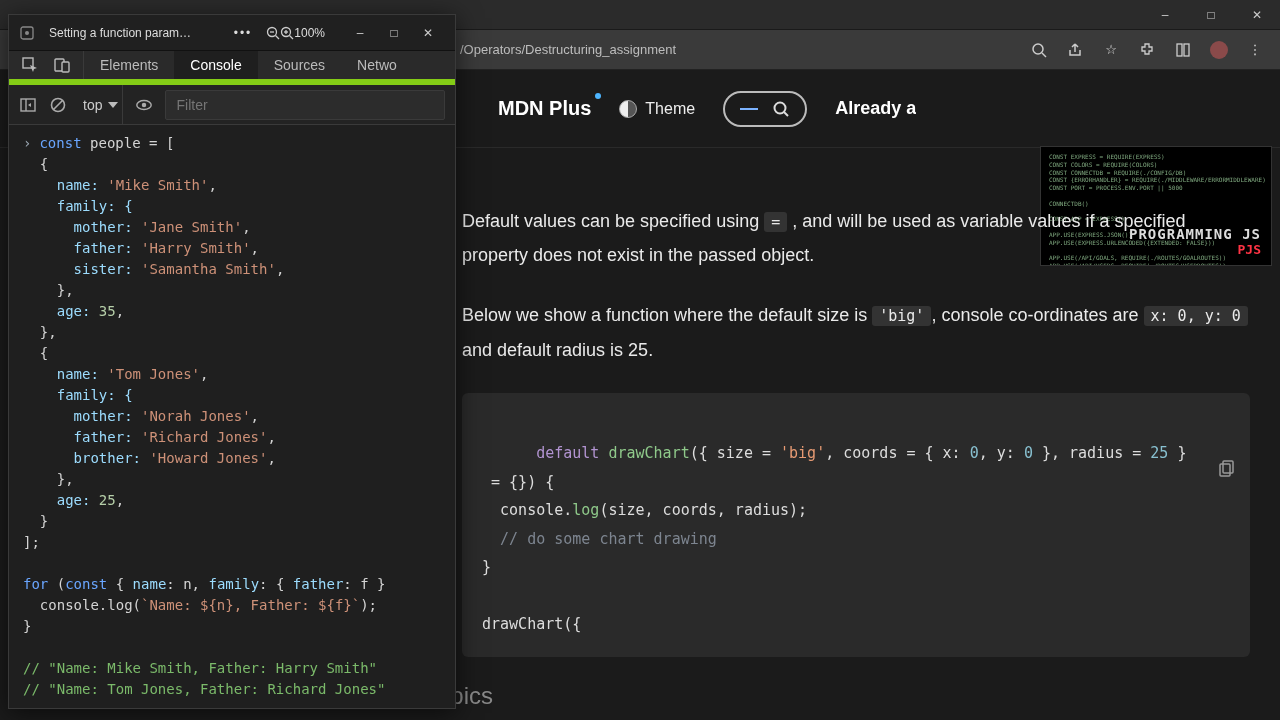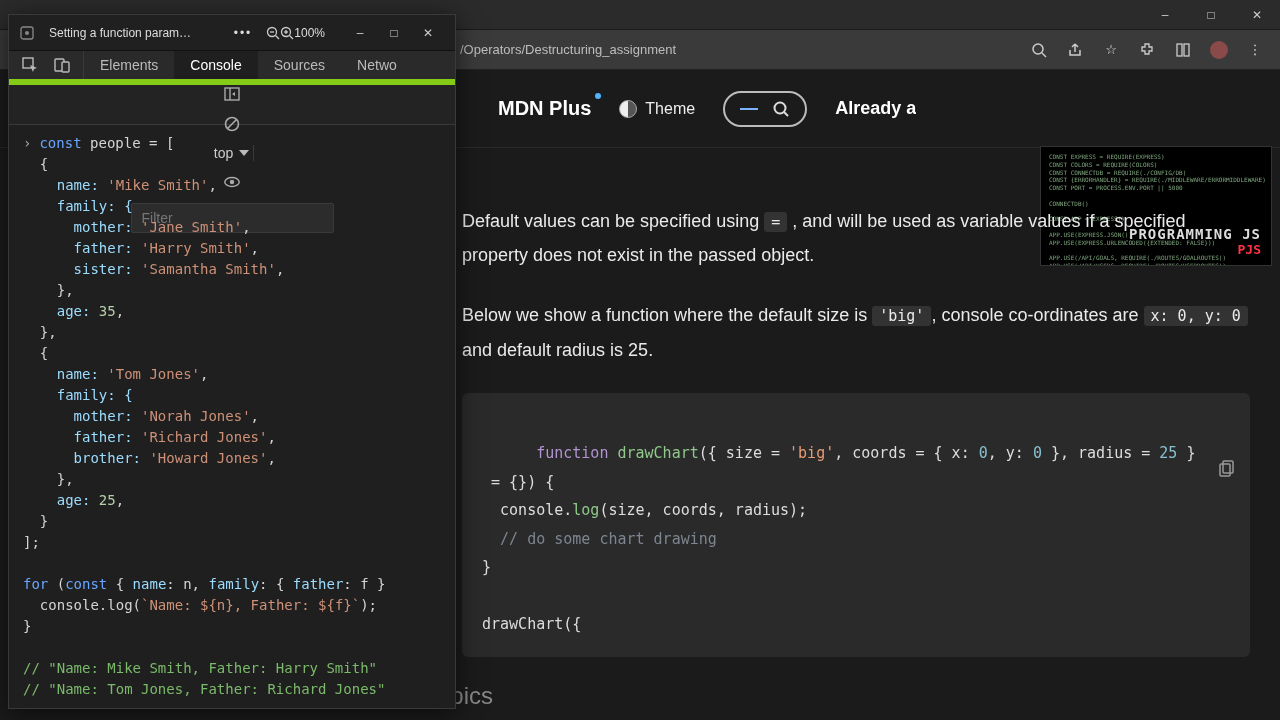--- a/index.html
+++ b/index.html
@@ -212,21 +212,20 @@
     background: #1f1f1f; color: #fff;
   }
 
   .dt-toolbar {
     height: 40px;
     display: flex; align-items: center;
     gap: 12px;
     padding: 0 10px;
     border-bottom: 1px solid #3a3a3a;
     background: #232323;
-    flex-direction: column;
   }
   .top-sel { display:flex; align-items:center; gap:6px; color:#ccc; font-size:14px; padding:0 4px; border-right:1px solid #3a3a3a; height:100%;}
   .caret-down {
     width: 0; height: 0;
     border-left: 5px solid transparent;
     border-right: 5px solid transparent;
     border-top: 6px solid #bbb;
   }
   .dt-filter {
     flex: 1;
@@ -356,21 +355,21 @@
     <p>
       <span>Below we show a function where the default size is </span><code class="inline-code">'big'</code><span>, console co-ordinates are </span><code class="inline-code">x: 0, y: 0</code><span> and default radius is 25.</span>
     </p>
 
     <div class="code-block">
       <div class="copy-btn">
         <svg width="20" height="20" viewBox="0 0 20 20">
             <rect x="4" y="4" width="10" height="12" rx="1" fill="none" stroke="#999" stroke-width="1.5"></rect>
             <rect x="7" y="1" width="10" height="12" rx="1" fill="none" stroke="#999" stroke-width="1.5"></rect>
           </svg>
-      </div><span class="kw">function</span> <span class="fn">drawChart</span><span>({ size = </span><span class="str">'big'</span><span>, coords = { x: </span><span class="num">0</span><span>, y: </span><span class="num">0</span><span> }, radius = </span><span class="num">25</span><span> }</span>
+      </div><span class="kw">default</span> <span class="fn">drawChart</span><span>({ size = </span><span class="str">'big'</span><span>, coords = { x: </span><span class="num">0</span><span>, y: </span><span class="num">0</span><span> }, radius = </span><span class="num">25</span><span> }</span>
 <span> = {}) {</span>
 <span>  console.</span><span class="fn">log</span><span>(size, coords, radius);</span>
 <span class="cmt">  // do some chart drawing</span>
 <span>}</span>
 
 <span>drawChart({</span></div>
   </div>
 
   <div class="related-topics">Related Topics</div>
 </div>

